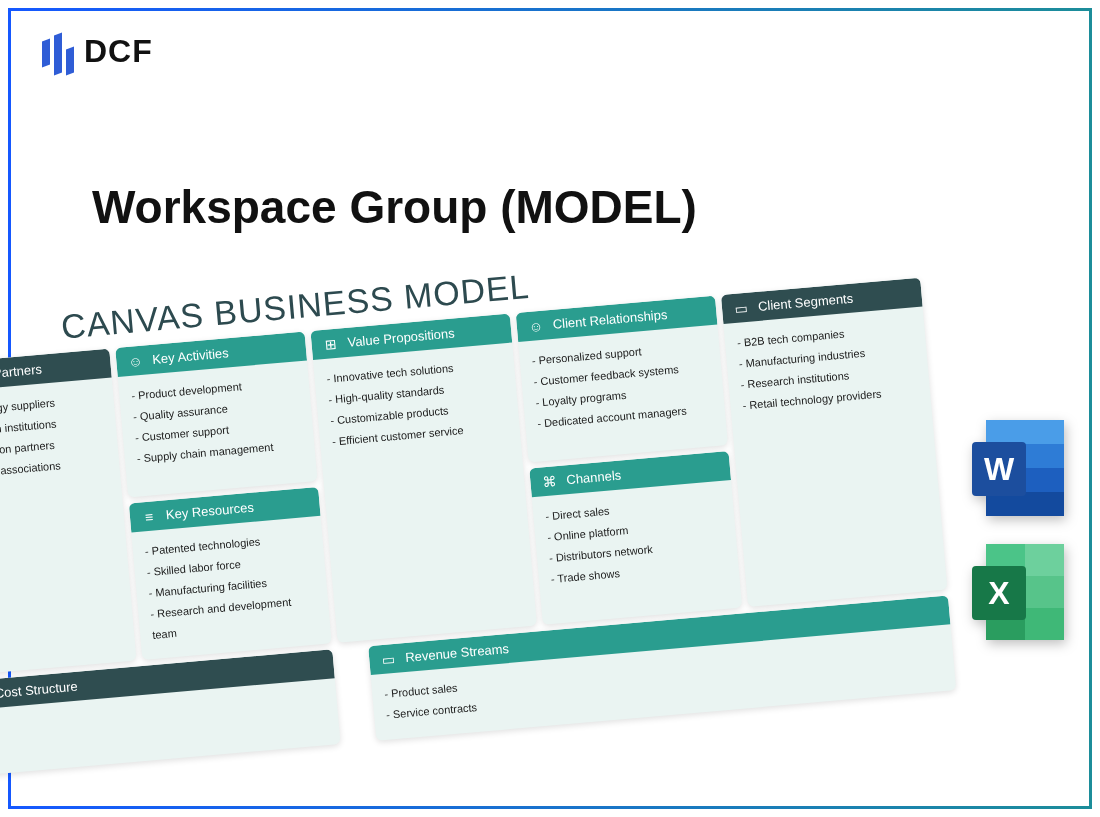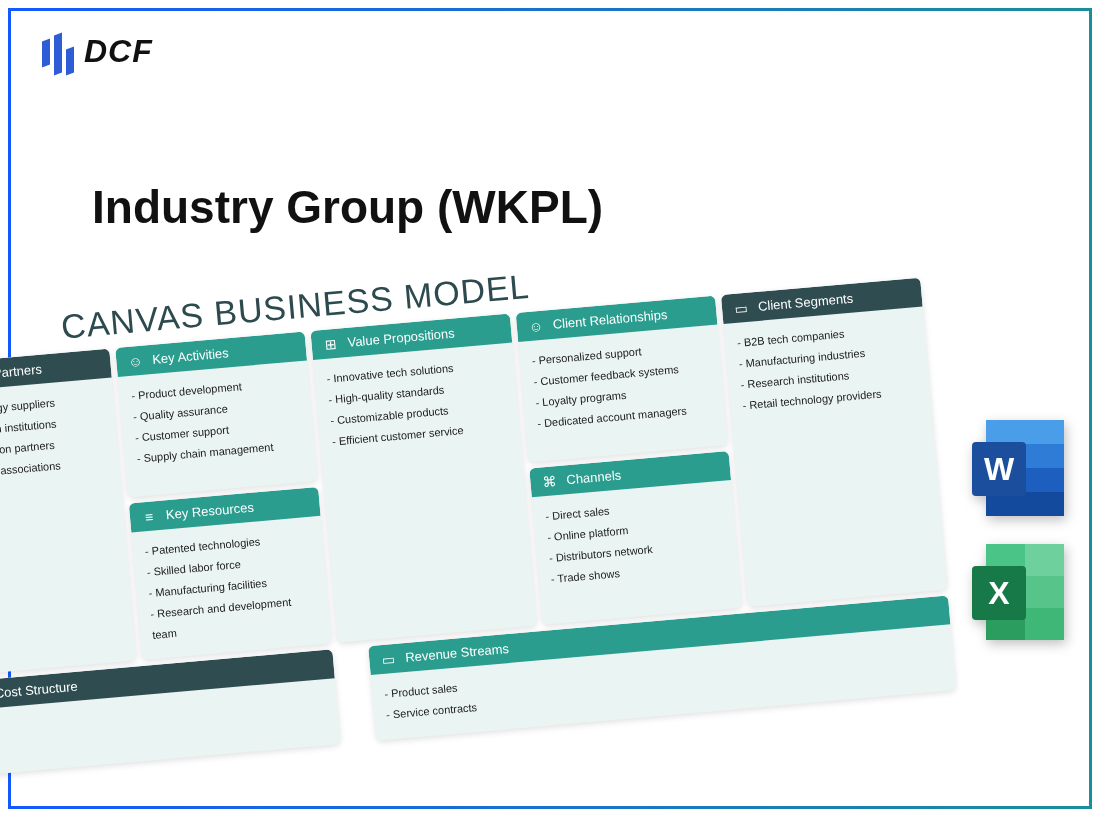--- a/index.html
+++ b/index.html
@@ -16,21 +16,20 @@
     top: 8px; left: 8px; right: 8px; bottom: 8px;
     border: 3px solid;
     border-image: linear-gradient(90deg, #1558ff 0%, #1c8d9a 100%) 1;
   }
   .logo {
     position: absolute;
     top: 28px; left: 42px;
     display: flex;
     align-items: center;
     gap: 10px;
-    font-style: italic;
   }
   .logo-bars { display: flex; align-items: flex-end; gap: 4px; height: 46px;}
   .logo-bar { width: 8px; background: #2f5dd6; transform: skewY(-20deg); }
   .lb1 { height: 26px; margin-bottom: 8px;}
   .lb2 { height: 40px; }
   .lb3 { height: 26px; margin-top: 8px;}
   .logo-text { font-size: 32px; font-weight: 700; color: #111; letter-spacing: 1px;}
   .title {
     position: absolute;
     top: 180px; left: 92px;
@@ -150,21 +149,21 @@
 
 <div class="logo">
   <div class="logo-bars">
     <div class="logo-bar lb1"></div>
     <div class="logo-bar lb2"></div>
     <div class="logo-bar lb3"></div>
   </div>
   <div class="logo-text">DCF</div>
 </div>
 
-<div class="title">Industry Group (WKPL)</div>
+<div class="title">Workspace Group (MODEL)</div>
 
 <div class="canvas-wrap">
   <div class="canvas-title">CANVAS BUSINESS MODEL</div>
   <div class="canvas-grid">
 
     <div class="box dark c-keypartners">
       <div class="hdr"><span>Key Partners</span></div>
       <div class="body">
           <div>Technology suppliers</div>
           <div>Research institutions</div>

